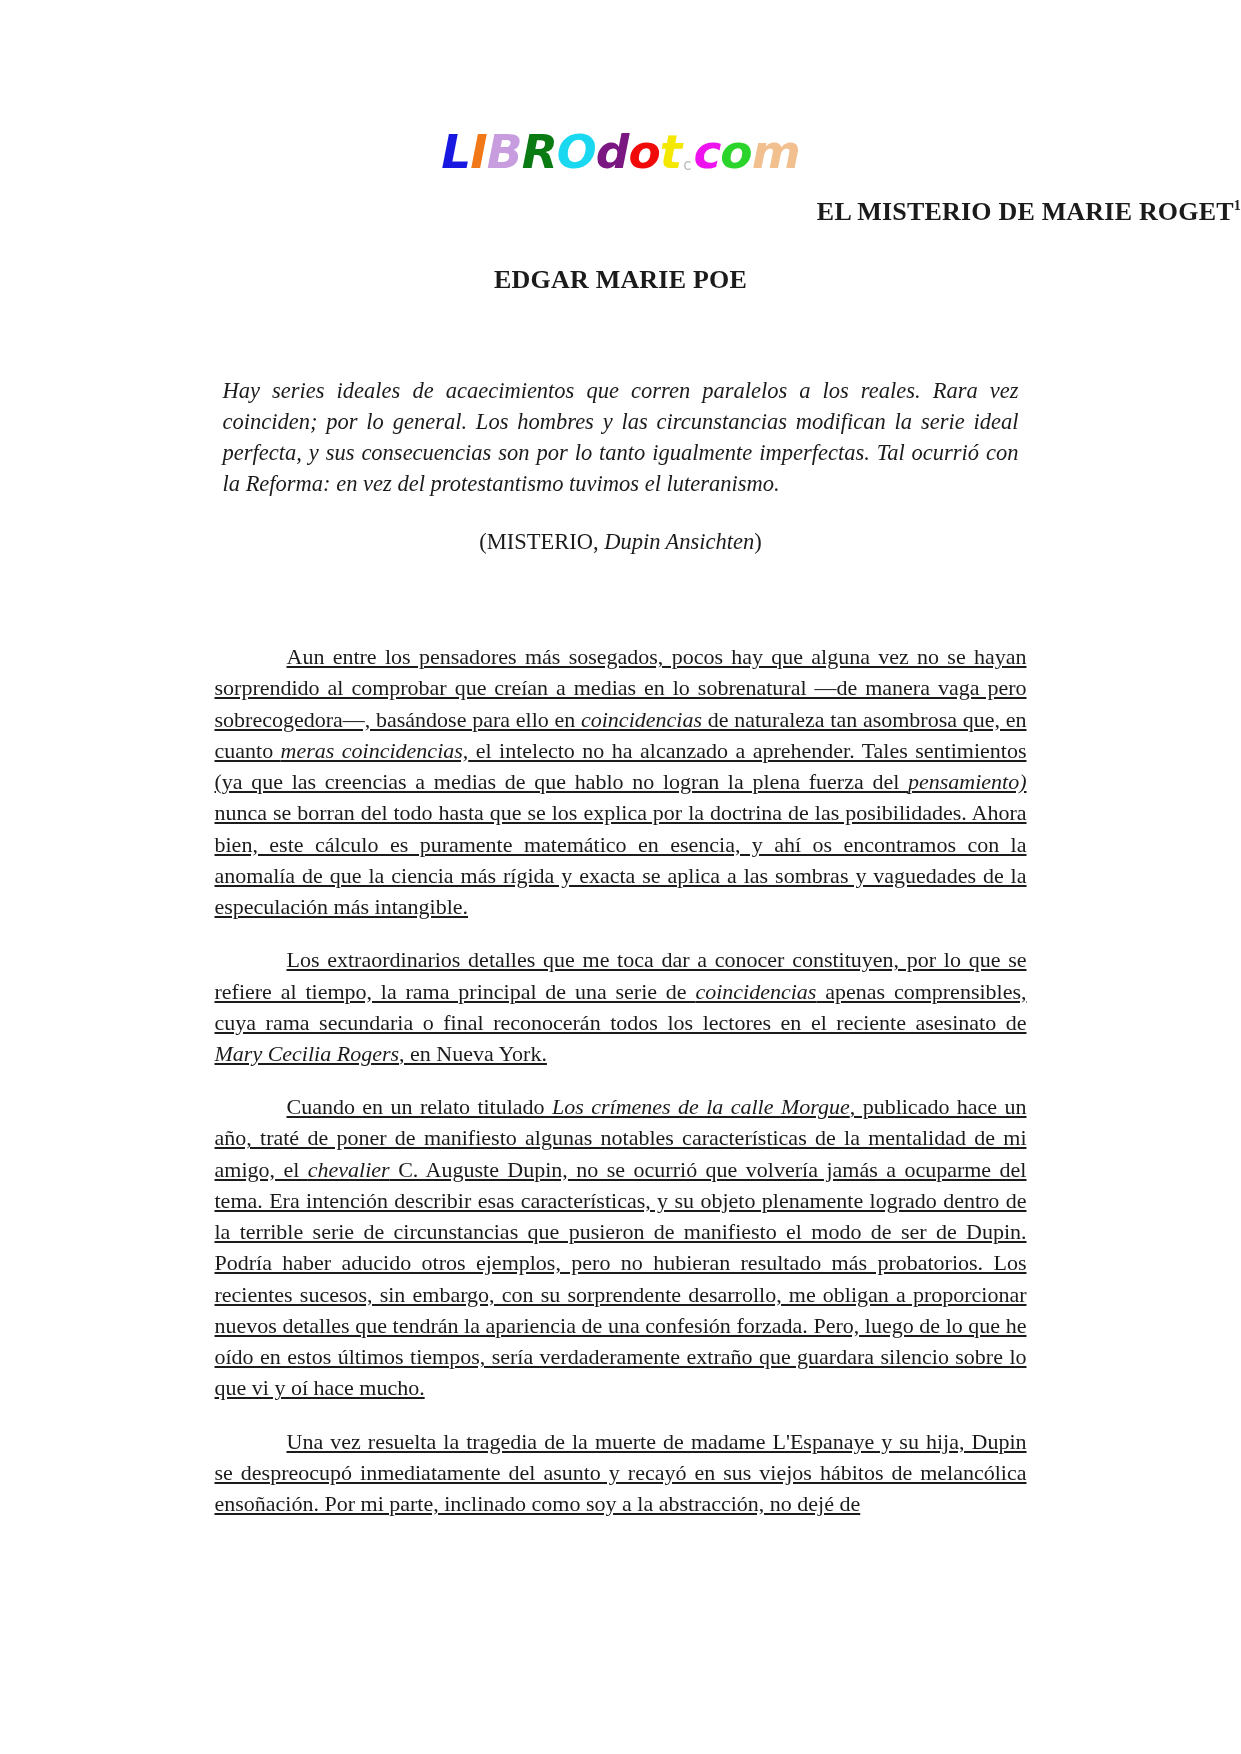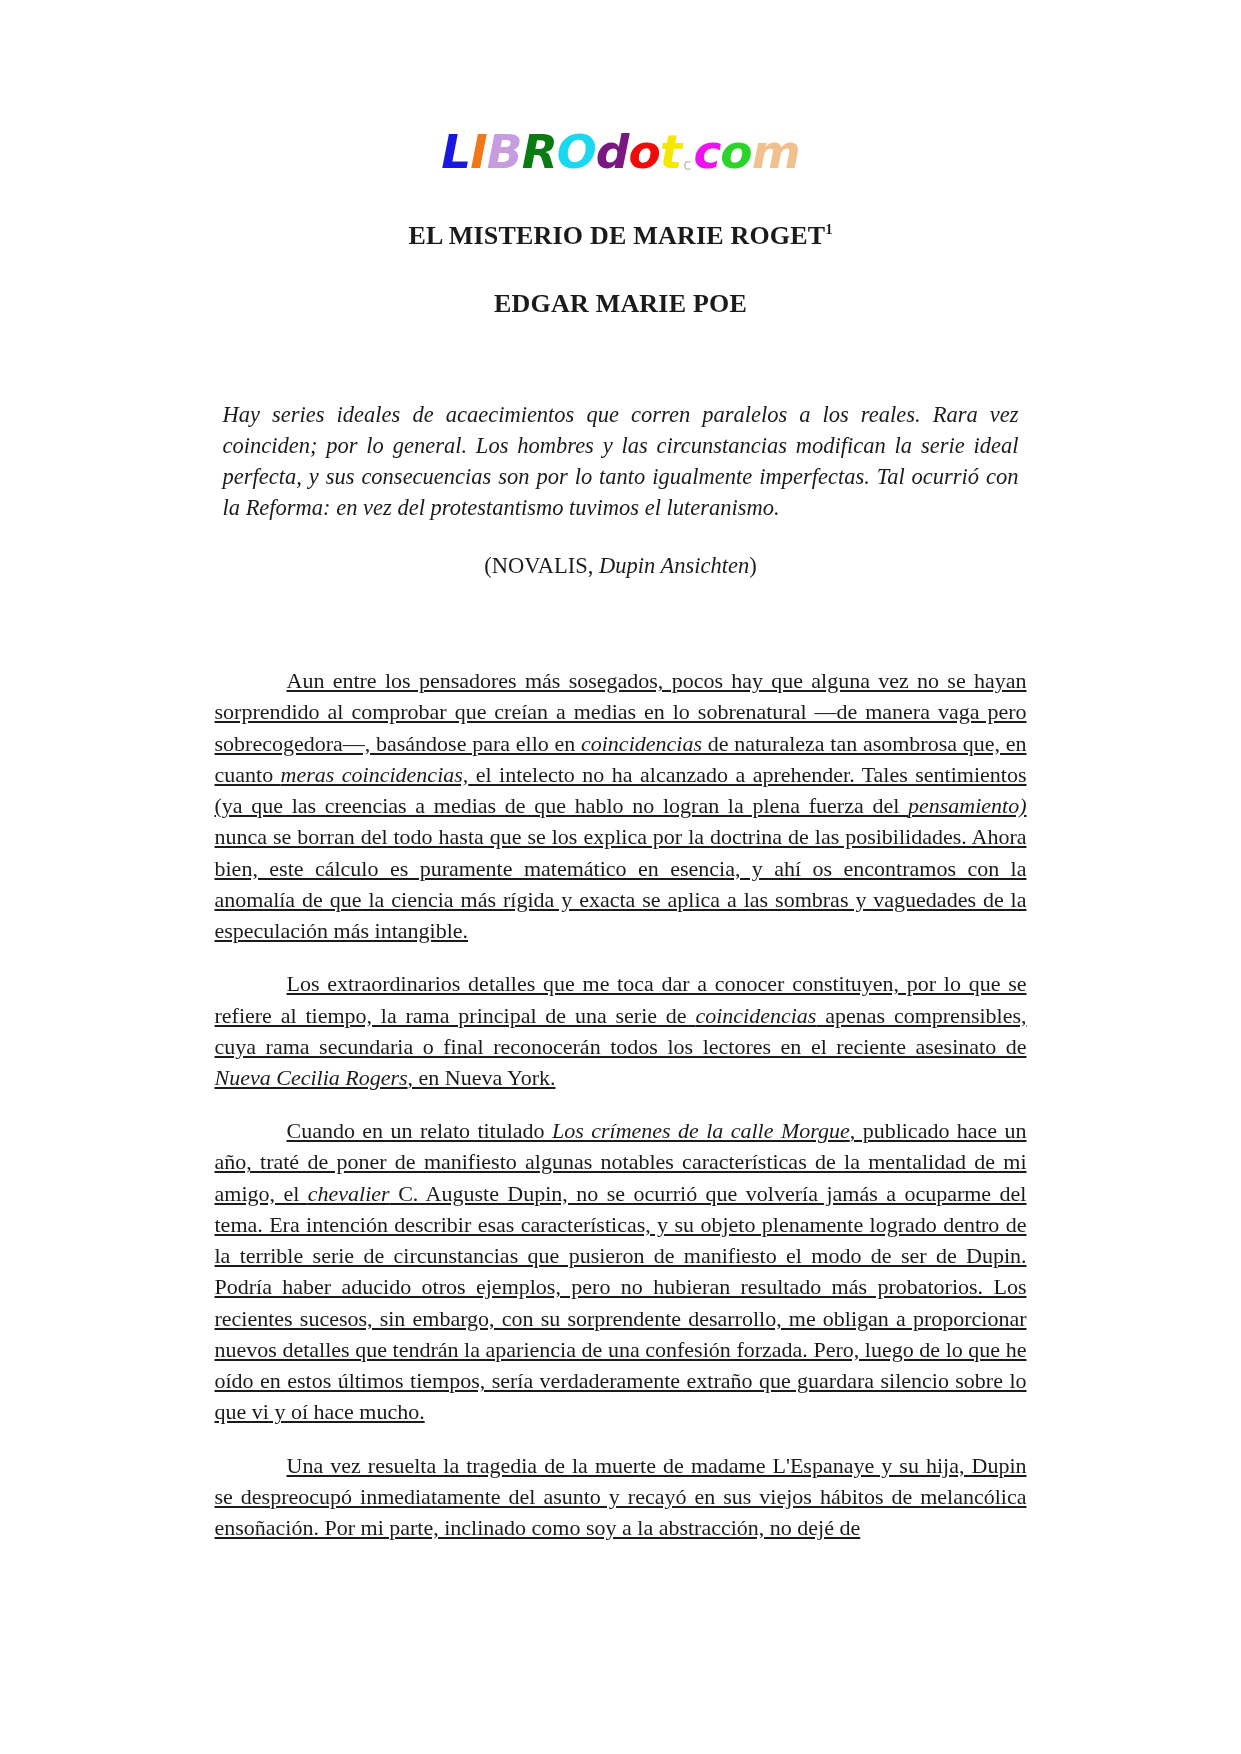--- a/index.html
+++ b/index.html
@@ -44,24 +44,24 @@
     font-weight: normal;
     vertical-align: baseline;
     letter-spacing: 0;
     position: relative;
     top: 2px;
     padding: 0 2px;
   }
 
   
   .doc-title {
-    text-align: center;
+    text-align: right;
     font-size: 26px;
     font-weight: bold;
-    margin: 46px 0 0 0;
+    margin: 22px 0 0 0;
     letter-spacing: 0.2px;
   }
   .doc-title sup {
     font-size: 14px;
     font-weight: bold;
     vertical-align: super;
     line-height: 0;
   }
   .doc-author {
     text-align: center;
@@ -127,24 +127,24 @@
   </h1>
 
   <h2 class="doc-author">EDGAR MARIE POE</h2>
 
 
   <div class="content">
 
     <p class="epigraph">Hay series ideales de acaecimientos que corren paralelos a los reales. Rara vez coinciden; por lo general. Los hombres y las circunstancias modifican la serie ideal perfecta, y sus consecuencias son por lo tanto igualmente imperfectas. Tal ocurrió con la Reforma: en vez del protestantismo tuvimos el luteranismo.</p>
 
     <p class="epigraph-source">
-      <span>(NOVALIS, </span><span class="work">Dupin Ansichten</span><span>)</span>
+      <span>(MISTERIO, </span><span class="work">Dupin Ansichten</span><span>)</span>
     </p>
 
     <div class="body-block">
         <p class="para">Aun entre los pensadores más sosegados, pocos hay que alguna vez no se hayan sorprendido al comprobar que creían a medias en lo sobrenatural —de manera vaga pero sobrecogedora—, basándose para ello en <i>coincidencias</i> de naturaleza tan asombrosa que, en cuanto <i>meras coincidencias,</i> el intelecto no ha alcanzado a aprehender. Tales sentimientos (ya que las creencias a medias de que hablo no logran la plena fuerza del <i>pensamiento)</i> nunca se borran del todo hasta que se los explica por la doctrina de las posibilidades. Ahora bien, este cálculo es puramente matemático en esencia, y ahí os encontramos con la anomalía de que la ciencia más rígida y exacta se aplica a las sombras y vaguedades de la especulación más intangible.</p>
-        <p class="para">Los extraordinarios detalles que me toca dar a conocer constituyen, por lo que se refiere al tiempo, la rama principal de una serie de <i>coincidencias</i> apenas comprensibles, cuya rama secundaria o final reconocerán todos los lectores en el reciente asesinato de <i>Nueva Cecilia Rogers</i>, en Nueva York.</p>
+        <p class="para">Los extraordinarios detalles que me toca dar a conocer constituyen, por lo que se refiere al tiempo, la rama principal de una serie de <i>coincidencias</i> apenas comprensibles, cuya rama secundaria o final reconocerán todos los lectores en el reciente asesinato de <i>Mary Cecilia Rogers</i>, en Nueva York.</p>
         <p class="para">Cuando en un relato titulado <i>Los crímenes de la calle Morgue</i>, publicado hace un año, traté de poner de manifiesto algunas notables características de la mentalidad de mi amigo, el <i>chevalier</i> C. Auguste Dupin, no se ocurrió que volvería jamás a ocuparme del tema. Era intención describir esas características, y su objeto plenamente logrado dentro de la terrible serie de circunstancias que pusieron de manifiesto el modo de ser de Dupin. Podría haber aducido otros ejemplos, pero no hubieran resultado más probatorios. Los recientes sucesos, sin embargo, con su sorprendente desarrollo, me obligan a proporcionar nuevos detalles que tendrán la apariencia de una confesión forzada. Pero, luego de lo que he oído en estos últimos tiempos, sería verdaderamente extraño que guardara silencio sobre lo que vi y oí hace mucho.</p>
         <p class="para">Una vez resuelta la tragedia de la muerte de madame L'Espanaye y su hija, Dupin se despreocupó inmediatamente del asunto y recayó en sus viejos hábitos de melancólica ensoñación. Por mi parte, inclinado como soy a la abstracción, no dejé de</p>
       </div>
 
   </div>
 </div>
 
 </body></html>

